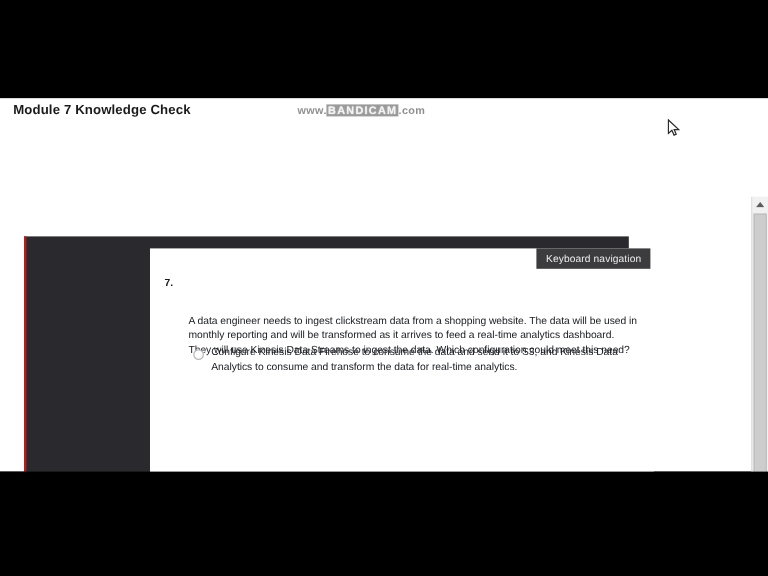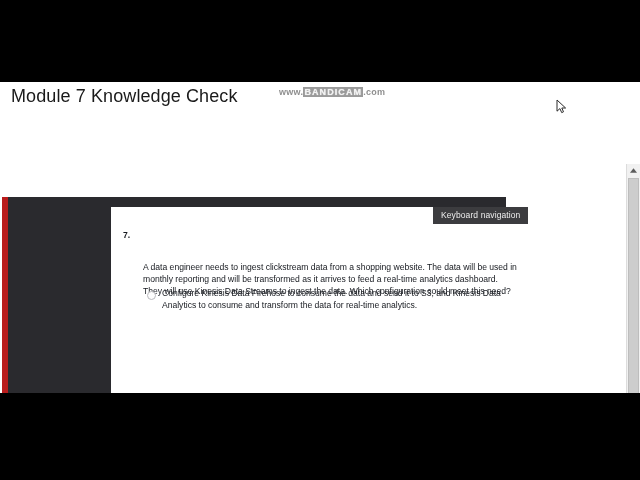--- a/index.html
+++ b/index.html
@@ -40,31 +40,31 @@
   
   .page-header {
     position: absolute;
     left: 0; top: 0;
     width: 640px; height: 32px;
     background: #ffffff;
   }
   .page-title {
     position: absolute;
     left: 11px; top: 4px;
-    font-size: 18px;
+    font-size: 11px;
     color: #1a1a1a;
-    font-weight: 400;
+    font-weight: 700;
     letter-spacing: 0.1px;
     white-space: nowrap;
   }
 
   
   .watermark {
     position: absolute;
-    left: 279px; top: 87px;
+    left: 248px; top: 87px;
     font-size: 9px;
     font-weight: bold;
     color: #8f8f8f;
     letter-spacing: 0.3px;
     white-space: nowrap;
     z-index: 60;
     text-shadow: 0 0 1px rgba(255,255,255,0.9);
   }
   .watermark .wm-mid {
     background: #9a9a9a;
@@ -77,25 +77,25 @@
   .cursor {
     position: absolute;
     left: 556px; top: 99px;
     width: 12px; height: 16px;
     z-index: 70;
   }
 
   
   .player {
     position: absolute;
-    left: 2px; top: 115px;
+    left: 20px; top: 115px;
     width: 504px; height: 278px;
     background: #2a2a2e;
     box-sizing: border-box;
-    border-left: 6px solid #b91c1c;
+    border-left: 2px solid #b91c1c;
   }
 
   
   .slide-card {
     position: absolute;
     left: 103px; top: 10px;
     width: 420px; height: 238px;
     background: #ffffff;
   }
 

